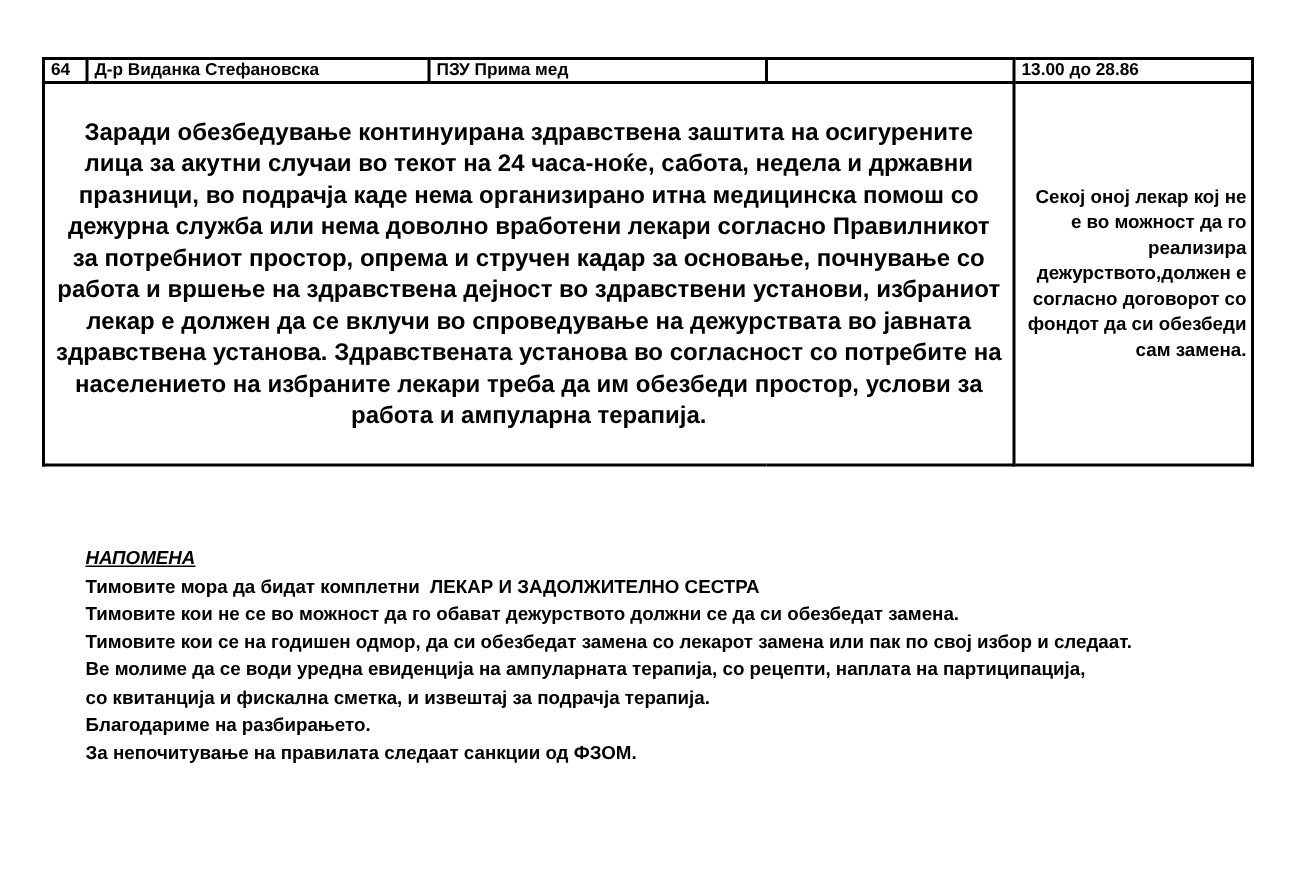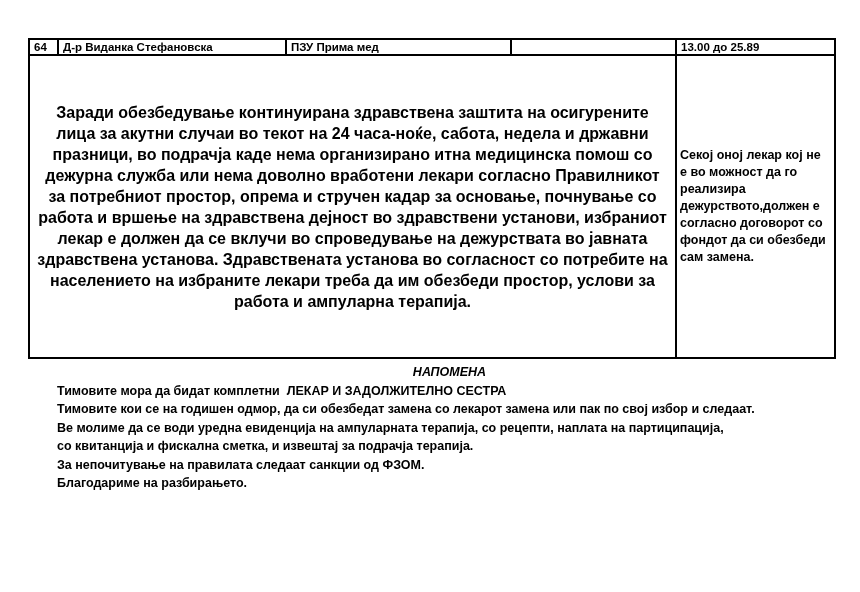--- a/index.html
+++ b/index.html
@@ -31,45 +31,45 @@
   tr.header-row td {
     font-size: 11.5px;
     line-height: 12px;
     height: 15px;
     padding: 1px 4px;
     white-space: nowrap;
     text-align: left;
   }
   td.hours-cell { text-align: right; }
   td.main-cell {
-    height: 303px;
+    height: 255px;
     text-align: center;
     vertical-align: middle;
     font-size: 16px;
     line-height: 21px;
     padding: 2px 5px;
   }
   td.side-cell {
-    text-align: left;
+    text-align: right;
     vertical-align: middle;
     font-size: 12.5px;
     line-height: 17px;
     padding: 2px 3px;
   }
   .napomena {
     position: absolute;
     left: 57px; top: 363px;
     width: 785px;
     font-weight: bold;
     font-size: 12.5px;
     line-height: 18.5px;
   }
   .napomena-heading {
     font-style: italic;
-    text-align: center;
+    text-decoration: underline;
   }
   .napomena-line {
     white-space: pre-wrap;
   }
 </style>
 </head>
 <body>
 
 <div class="page">
 
@@ -80,32 +80,33 @@
       <col style="width:225px">
       <col style="width:165px">
       <col style="width:159px">
     </colgroup>
     <tbody>
       <tr class="header-row">
         <td>64</td>
         <td>Д-р Виданка Стефановска</td>
         <td>ПЗУ Прима мед</td>
         <td></td>
-        <td class="hours-cell">13.00 до 25.89</td>
+        <td class="hours-cell">13.00 до 28.86</td>
       </tr>
       <tr>
         <td colspan="4" class="main-cell">Заради обезбедување континуирана здравствена заштита на осигурените лица за акутни случаи во текот на 24 часа-ноќе, сабота, недела и државни празници, во подрачја каде нема организирано итна медицинска помош со дежурна служба или нема доволно вработени лекари согласно Правилникот за потребниот простор, опрема и стручен кадар за основање, почнување со работа и вршење на здравствена дејност во здравствени установи, избраниот лекар е должен да се вклучи во спроведување на дежурствата во јавната здравствена установа. Здравствената установа во согласност со потребите на населението на избраните лекари треба да им обезбеди простор, услови за работа и ампуларна терапија.</td>
         <td class="side-cell">Секој оној лекар кој не е во можност да го реализира дежурството,должен е согласно договорот со фондот да си обезбеди сам замена.</td>
       </tr>
     </tbody>
   </table>
 
   <div class="napomena">
     <div class="napomena-heading">НАПОМЕНА</div>
     <div class="napomena-line">Тимовите мора да бидат комплетни  ЛЕКАР И ЗАДОЛЖИТЕЛНО СЕСТРА</div>
+    <div class="napomena-line">Тимовите кои не се во можност да го обават дежурството должни се да си обезбедат замена.</div>
     <div class="napomena-line">Тимовите кои се на годишен одмор, да си обезбедат замена со лекарот замена или пак по свој избор и следаат.</div>
     <div class="napomena-line">Ве молиме да се води уредна евиденција на ампуларната терапија, со рецепти, наплата на партиципација,</div>
     <div class="napomena-line">со квитанција и фискална сметка, и извештај за подрачја терапија.</div>
+    <div class="napomena-line">Благодариме на разбирањето.</div>
     <div class="napomena-line">За непочитување на правилата следаат санкции од ФЗОМ.</div>
-    <div class="napomena-line">Благодариме на разбирањето.</div>
   </div>
 
 </div>
 
 </body></html>

